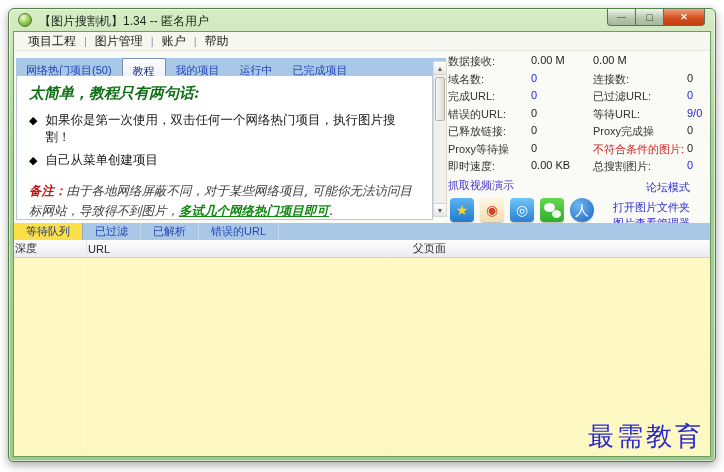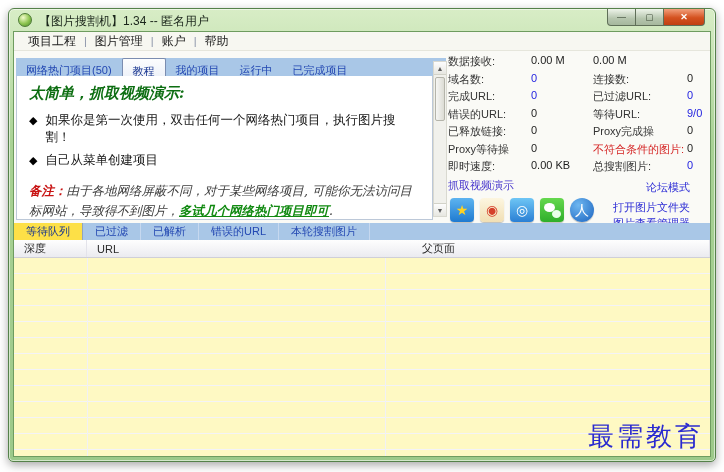--- a/index.html
+++ b/index.html
@@ -82,21 +82,21 @@
   .ic-wechat::before{content:"";position:absolute;left:4px;top:5px;width:11px;height:9px;background:#fff;border-radius:50%}
   .ic-wechat::after{content:"";position:absolute;right:3px;bottom:4px;width:9px;height:8px;background:#eaffea;border-radius:50%}
   .ic-bird{background:radial-gradient(circle at 35% 30%,#6fb7f0,#1a63c0);border-radius:50%}
 
   .bottom-tabstrip{position:absolute;left:0;top:191px;width:100%;height:17px;background:#a9c7e7;display:flex}
   .btab{font-size:11px;color:#2247b2;padding:0 12px;display:flex;align-items:center;border-right:1px solid #c6d8ef;cursor:default}
   .btab.active{background:#fde047;color:#17348f;border-right:1px solid #8fa3c0}
 
   .table-header{position:absolute;left:0;top:208px;width:100%;height:18px;
     background:linear-gradient(#fefefe,#ebebf0);border-bottom:1px solid #cfcfd8;display:flex;font-size:11px;color:#2a2a2a}
-  .th{padding-left:10px;display:flex;align-items:center;border-right:1px solid #e3e3ea;cursor:default}
+  .th{padding-left:1px;display:flex;align-items:center;border-right:1px solid #e3e3ea;cursor:default}
   .th1{width:73px}.th2{width:298px}.th3{flex:1;border-right:none}
 
   .table-body{position:absolute;left:0;top:226px;width:100%;bottom:0;background:#fef9c3;overflow:hidden}
   .row-line{height:16px;border-bottom:1px solid #f3f3f7}
   .col-line{position:absolute;top:0;bottom:0;width:1px;background:#f1f1f5}
   .cl1{left:73px}.cl2{left:371px}
 
   .watermark{position:absolute;right:6px;bottom:2px;font-family:"DejaVu Serif",serif;font-size:26px;color:#2a2ad0;
     letter-spacing:3px;white-space:nowrap}
 </style>
@@ -129,21 +129,21 @@
 
     <div class="tabstrip">
         <div class="tab">网络热门项目(50)</div>
         <div class="tab active">教程</div>
         <div class="tab">我的项目</div>
         <div class="tab">运行中</div>
         <div class="tab">已完成项目</div>
       </div>
 
     <div class="content">
-      <div class="headline">太简单，抓取视频演示:</div>
+      <div class="headline">太简单，教程只有两句话:</div>
       <div class="bullet">
         <span class="diamond">◆</span>
         <span>如果你是第一次使用，双击任何一个网络热门项目，执行图片搜割！</span>
       </div>
       <div class="bullet">
         <span class="diamond">◆</span>
         <span>自己从菜单创建项目</span>
       </div>
       <div class="note">
         <span class="note-label">备注：</span><span>由于各地网络屏蔽不同，对于某些网络项目, 可能你无法访问目标网站，导致得不到图片，</span><span class="note-link">多试几个网络热门项目即可</span><span>.</span>
@@ -251,21 +251,20 @@
         <span class="sicon ic-bird">
           <span class="glyph" style="color: rgb(255, 255, 255);">人</span>
         </span>
       </div>
 
     <div class="bottom-tabstrip">
         <div class="btab active">等待队列</div>
         <div class="btab">已过滤</div>
         <div class="btab">已解析</div>
         <div class="btab">错误的URL</div>
-        <div class="btab">本轮搜割图片</div>
       </div>
 
     <div class="table-header">
       <div class="th th1">深度</div>
       <div class="th th3">URL</div>
       <div class="th th2">父页面</div>
     </div>
 
     <div class="table-body">
         <div class="row-line"></div>

